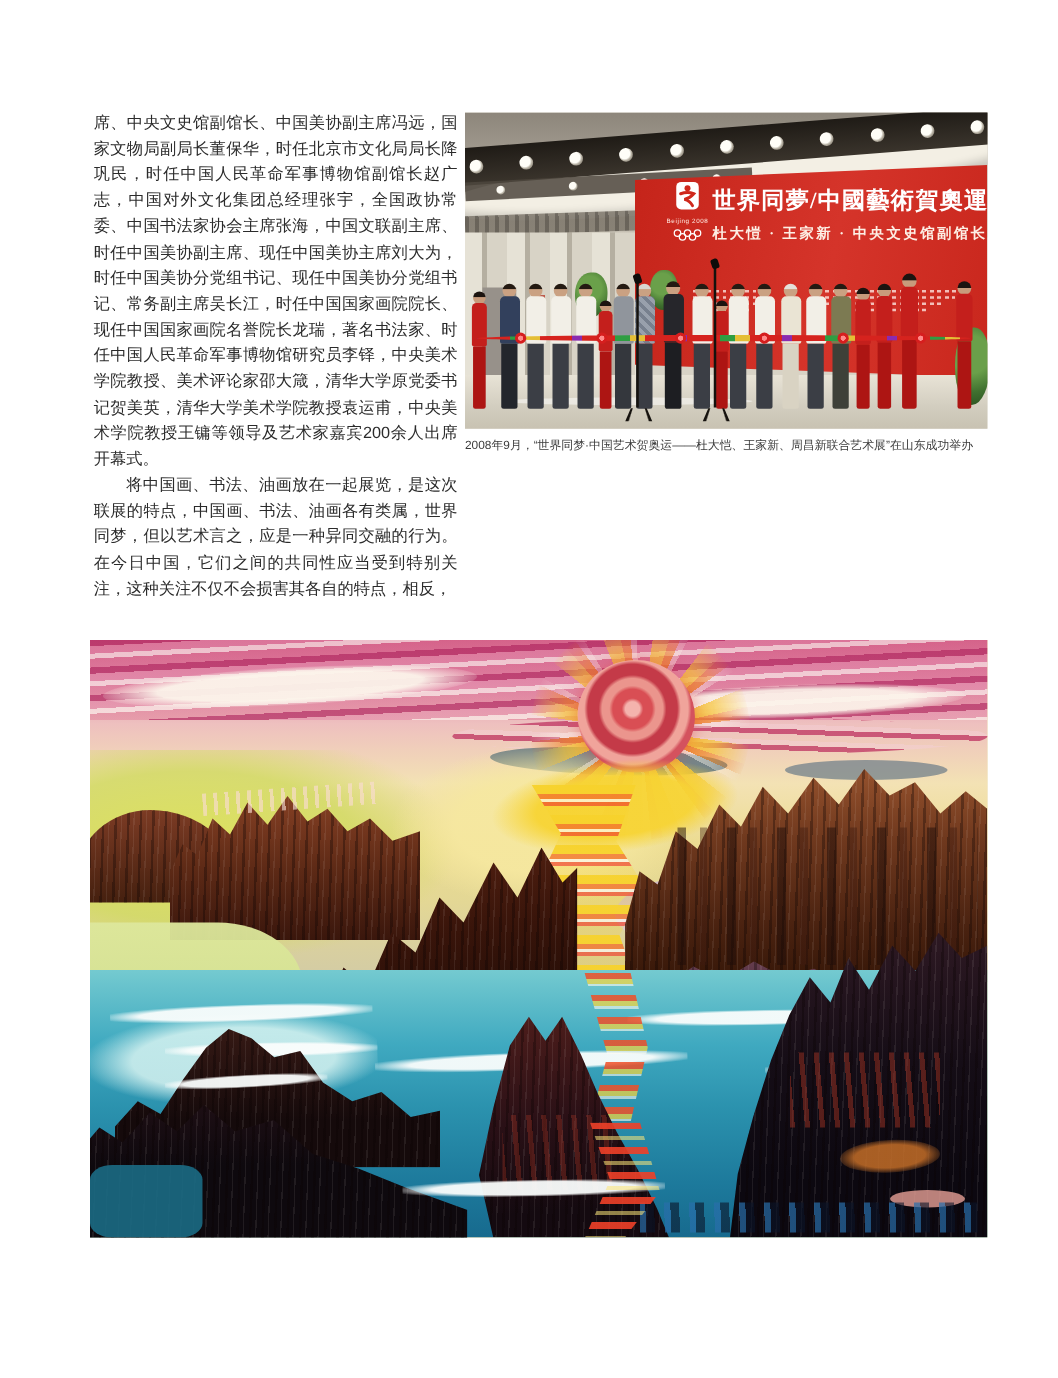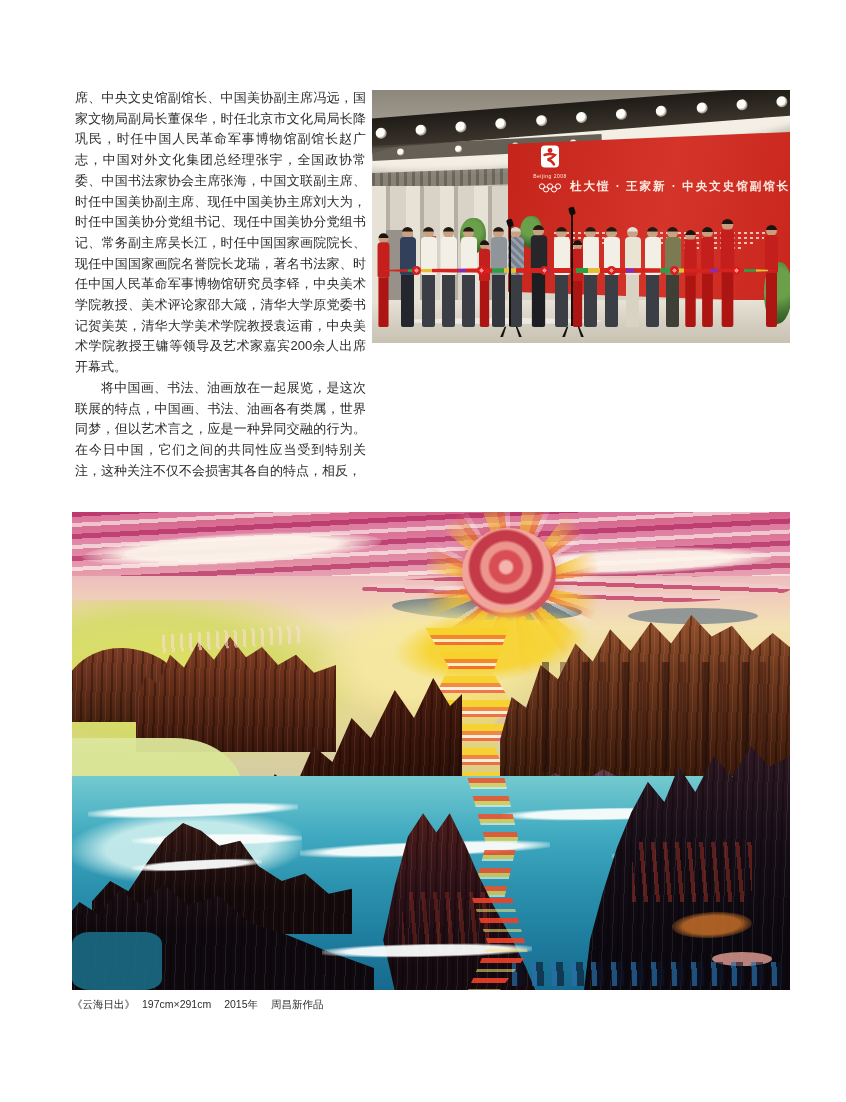--- a/index.html
+++ b/index.html
@@ -124,20 +124,21 @@
         <svg width="26" height="10" viewBox="0 0 26 10">
           <g fill="none" stroke="#fff" stroke-width="1">
             <circle cx="5" cy="3.4" r="2.6"></circle>
               <circle cx="13" cy="3.4" r="2.6"></circle>
               <circle cx="21" cy="3.4" r="2.6"></circle>
             <circle cx="9" cy="6.4" r="2.6"></circle>
               <circle cx="17" cy="6.4" r="2.6"></circle>
           </g>
         </svg>
       </div>
+      <div class="banner-title">世界同夢/中國藝術賀奧運</div>
       <div class="banner-sub">杜大愷 · 王家新 · 中央文史馆副馆长</div>
       <div class="fp" style="left:46px;top:100px;width:66px"></div>
       <div class="fp" style="left:46px;top:105px;width:60px"></div>
       <div class="fp" style="left:46px;top:110px;width:54px"></div>
       <div class="fp" style="left:46px;top:115px;width:46px"></div>
       <div class="fp" style="left:152px;top:100px;width:112px"></div>
       <div class="fp" style="left:152px;top:105px;width:104px"></div>
       <div class="fp" style="left:152px;top:110px;width:96px"></div>
       <div class="fp" style="left:164px;top:115px;width:70px"></div>
     </div>
@@ -255,20 +256,21 @@
       <span class="rosette" style="left:95px"></span>
       <span class="rosette" style="left:158px"></span>
       <span class="rosette" style="left:225px"></span>
       <span class="rosette" style="left:288px"></span>
       <span class="rosette" style="left:350px"></span>
     </div>
     <div class="micpole" style="left:137px;top:136px;height:100px"></div>
     <div class="micpole" style="left:199px;top:124px;height:112px"></div>
   </figure>
 
+  <div class="photo-caption">2008年9月，“世界同梦·中国艺术贺奥运——杜大恺、王家新、周昌新联合艺术展”在山东成功举办</div>
 
 
   <figure class="painting" style="margin:0">
     <div class="ly" style="inset:0;background:linear-gradient(180deg,#d4678e 0%,#e18fac 7%,#eec0bf 14%,#f3e2b4 24%,#ecdc92 34%,#e3d795 44%,#d8cfa0 52%,#cfc9a8 60%)"></div>
     <div class="ly" style="left:0;top:0;width:718px;height:64px;opacity:.9;background:repeating-linear-gradient(177deg,rgba(178,40,96,.8) 0 5px,rgba(226,130,165,.55) 5px 11px,rgba(252,242,238,.7) 11px 15px,rgba(216,90,130,.35) 15px 22px)"></div>
     <div class="ly" style="left:10px;top:22px;width:300px;height:30px;border-radius:50%;transform:rotate(-3deg);background:radial-gradient(ellipse,rgba(252,245,235,.95) 0 50%,rgba(252,245,235,0) 75%)"></div>
     <div class="ly" style="left:420px;top:36px;width:280px;height:26px;border-radius:50%;transform:rotate(-2deg);background:radial-gradient(ellipse,rgba(252,245,235,.9) 0 50%,rgba(252,245,235,0) 75%)"></div>
     <div class="ly" style="left:290px;top:62px;width:428px;height:30px;border-radius:50%;background:repeating-linear-gradient(2deg,rgba(190,50,96,.75) 0 4px,rgba(244,206,214,.5) 4px 8px,rgba(0,0,0,0) 8px 13px)"></div>
     <div class="ly" style="left:320px;top:86px;width:190px;height:22px;border-radius:50%;opacity:.8;transform:rotate(2deg);background:#57707c"></div>
     <div class="ly" style="left:556px;top:96px;width:130px;height:16px;border-radius:50%;opacity:.7;background:#6a7a88"></div>
@@ -310,18 +312,15 @@
     <div class="ly" style="left:560px;top:330px;width:120px;height:60px;opacity:.8;background:repeating-linear-gradient(85deg,rgba(164,52,36,.6) 0 4px,rgba(0,0,0,0) 4px 12px)"></div>
     <div class="ly" style="left:330px;top:380px;width:90px;height:60px;opacity:.6;background:repeating-linear-gradient(85deg,rgba(164,52,36,.6) 0 4px,rgba(0,0,0,0) 4px 12px)"></div>
     <div class="ly" style="left:600px;top:400px;width:80px;height:26px;border-radius:50%;transform:rotate(-3deg);background:radial-gradient(ellipse,rgba(196,110,40,.85) 0 50%,rgba(196,110,40,0) 78%)"></div>
     <div class="ly" style="left:640px;top:440px;width:60px;height:14px;border-radius:50%;background:rgba(230,160,150,.8)"></div>
     <div class="ly" style="left:440px;top:450px;width:270px;height:24px;background:repeating-linear-gradient(88deg,rgba(40,110,170,.7) 0 5px,rgba(10,20,40,.6) 5px 12px,rgba(0,0,0,0) 12px 20px)"></div>
     <div class="ly foam" style="left:250px;top:432px;width:210px;height:13px;transform:rotate(-1deg)"></div>
     <div class="ly" style="left:380px;top:386px;width:80px;height:92px;clip-path:polygon(25% 0,75% 0,95% 60%,60% 100%,20% 100%,45% 50%);background:repeating-linear-gradient(180deg,rgba(238,64,40,.9) 0 5px,rgba(0,0,0,0) 5px 11px,rgba(252,230,120,.55) 11px 14px,rgba(0,0,0,0) 14px 20px)"></div>
     <div class="ly" style="left:0;top:420px;width:90px;height:58px;border-radius:20%;opacity:.9;background:#1b6b84"></div>
   </figure>
 
-  <div class="painting-caption">
-    <span class="t">《云海日出》</span><span>197cm×291cm</span><span>2015年</span><span>周昌新作品</span>
-  </div>
 
 
 </div>
 
 </body></html>

